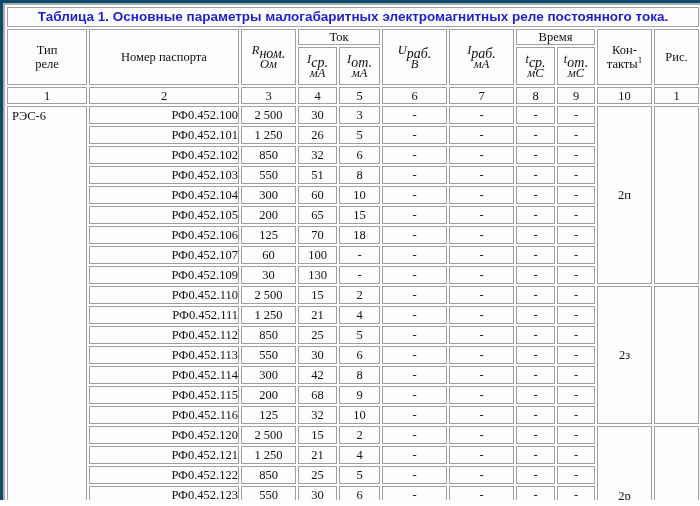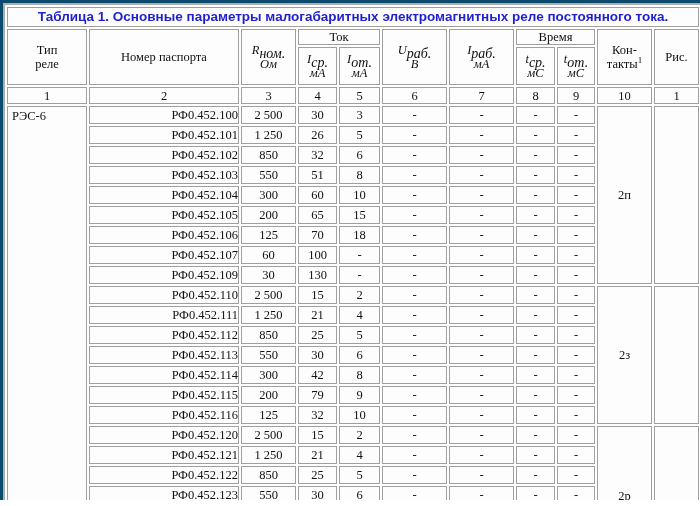--- a/index.html
+++ b/index.html
@@ -287,21 +287,21 @@
           <td class="num-cell">42</td>
           <td class="num-cell">8</td>
           <td class="num-cell">-</td>
           <td class="num-cell">-</td>
           <td class="num-cell">-</td>
           <td class="num-cell">-</td>
         </tr>
         <tr>
           <td class="passport-cell">РФ0.452.115</td>
           <td class="num-cell">200</td>
-          <td class="num-cell">79</td>
+          <td class="num-cell">68</td>
           <td class="num-cell">9</td>
           <td class="num-cell">-</td>
           <td class="num-cell">-</td>
           <td class="num-cell">-</td>
           <td class="num-cell">-</td>
         </tr>
         <tr>
           <td class="passport-cell">РФ0.452.116</td>
           <td class="num-cell">125</td>
           <td class="num-cell">32</td>

